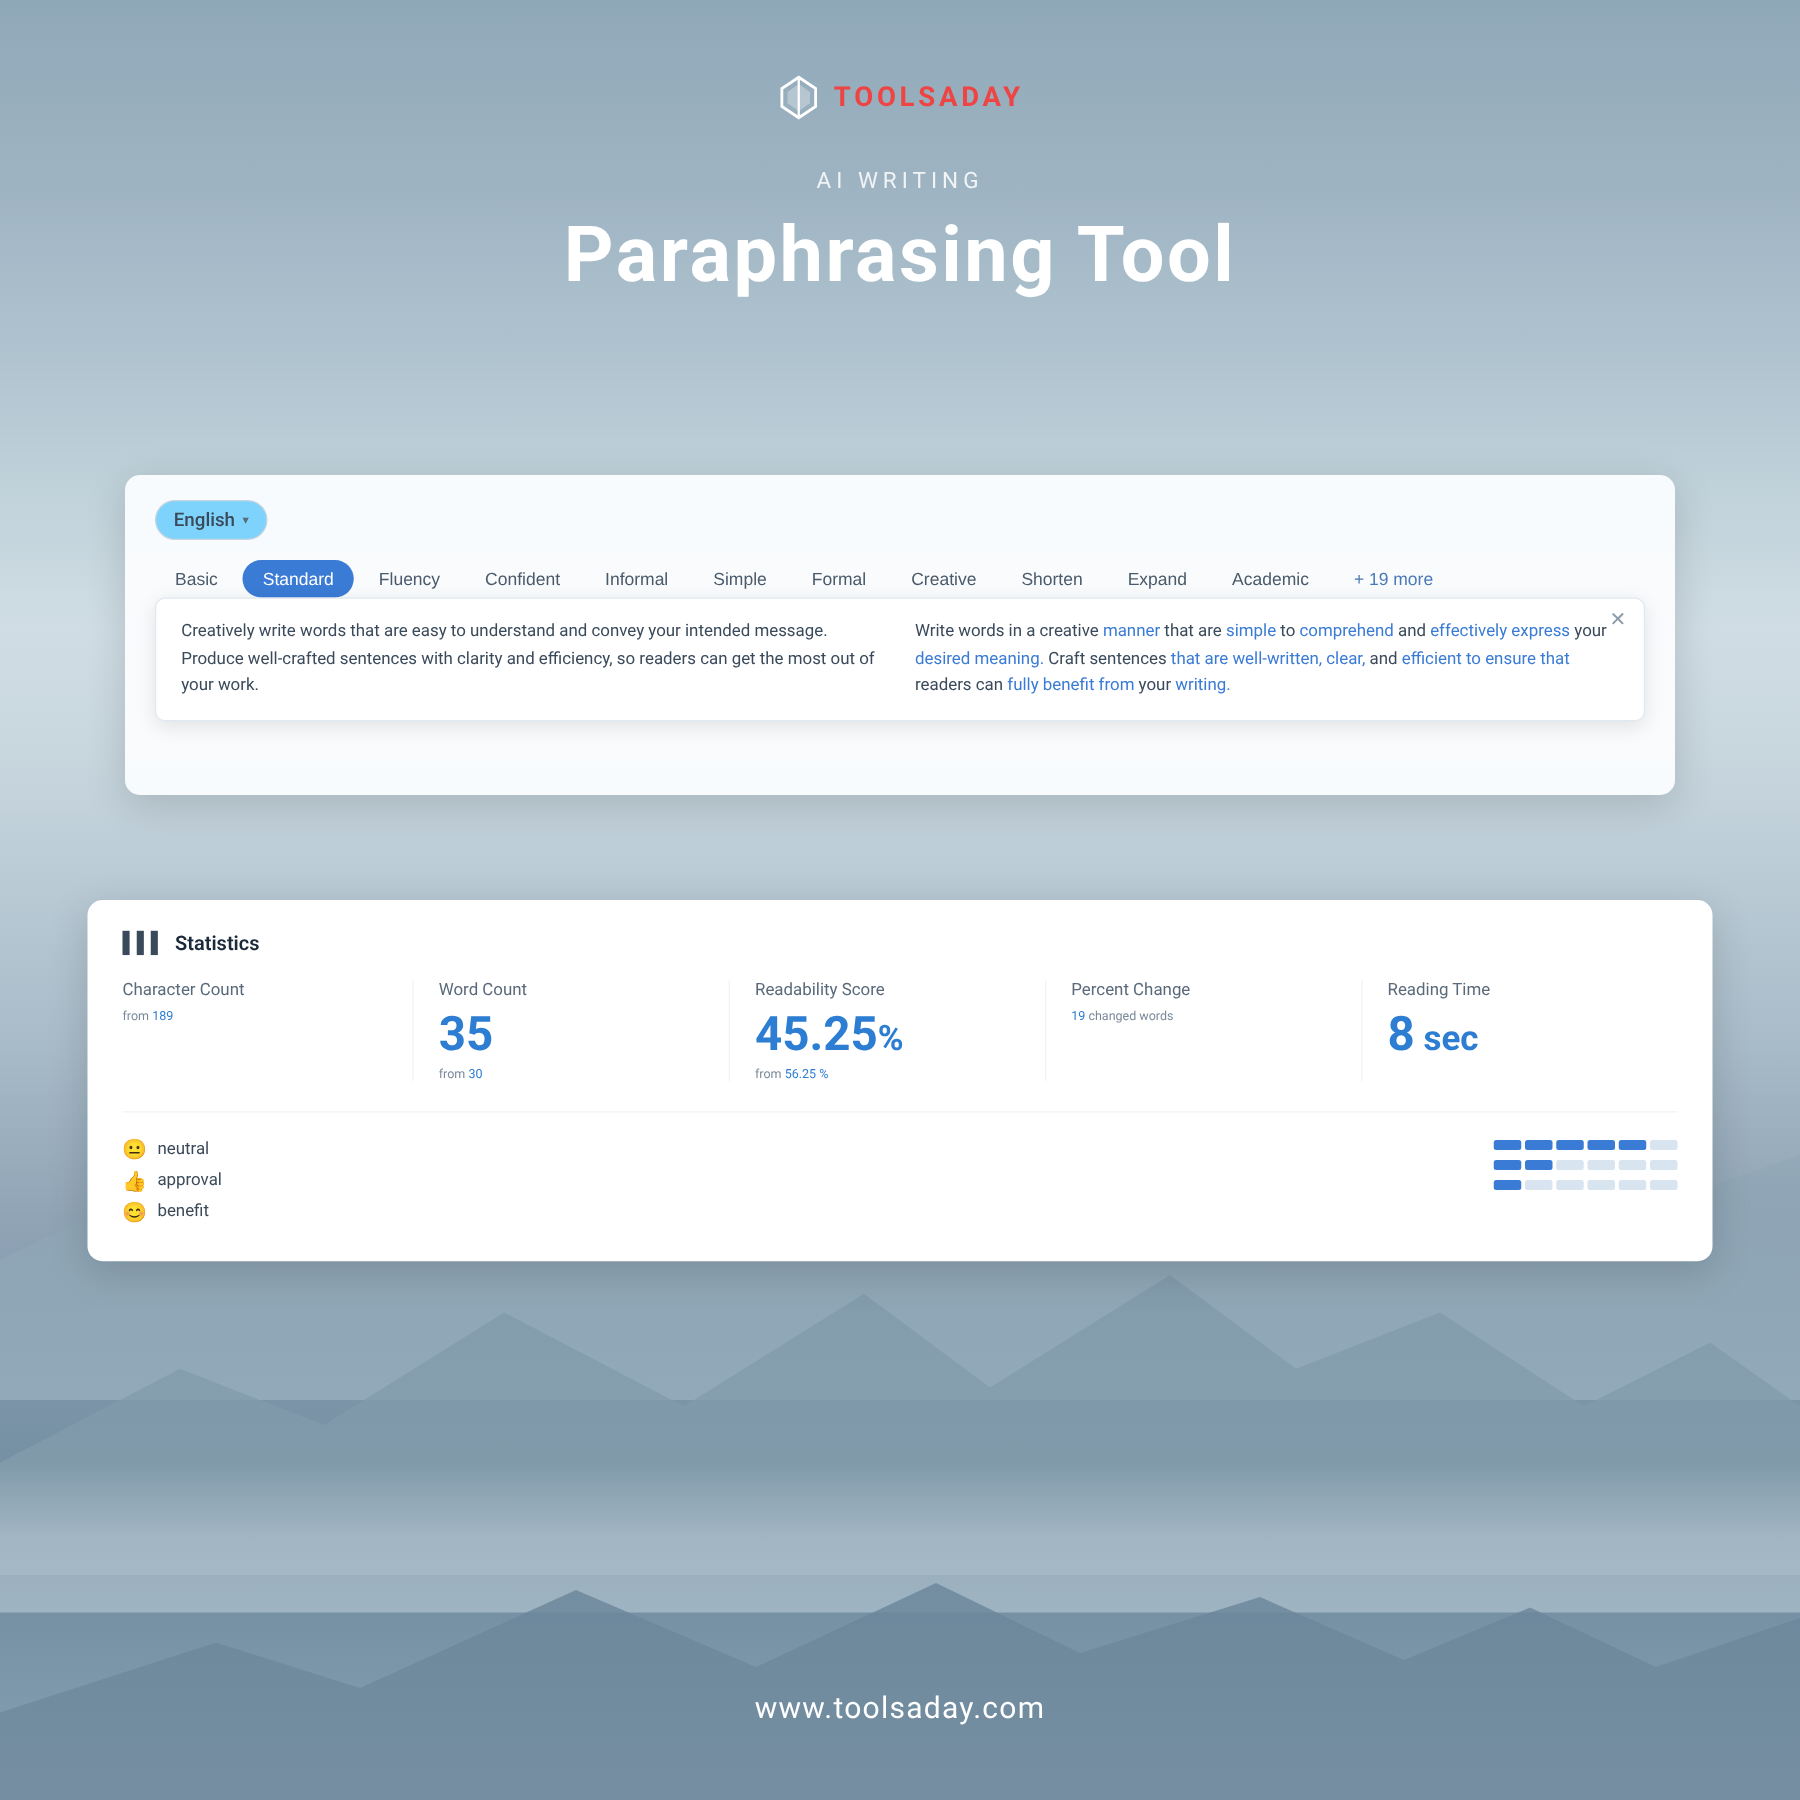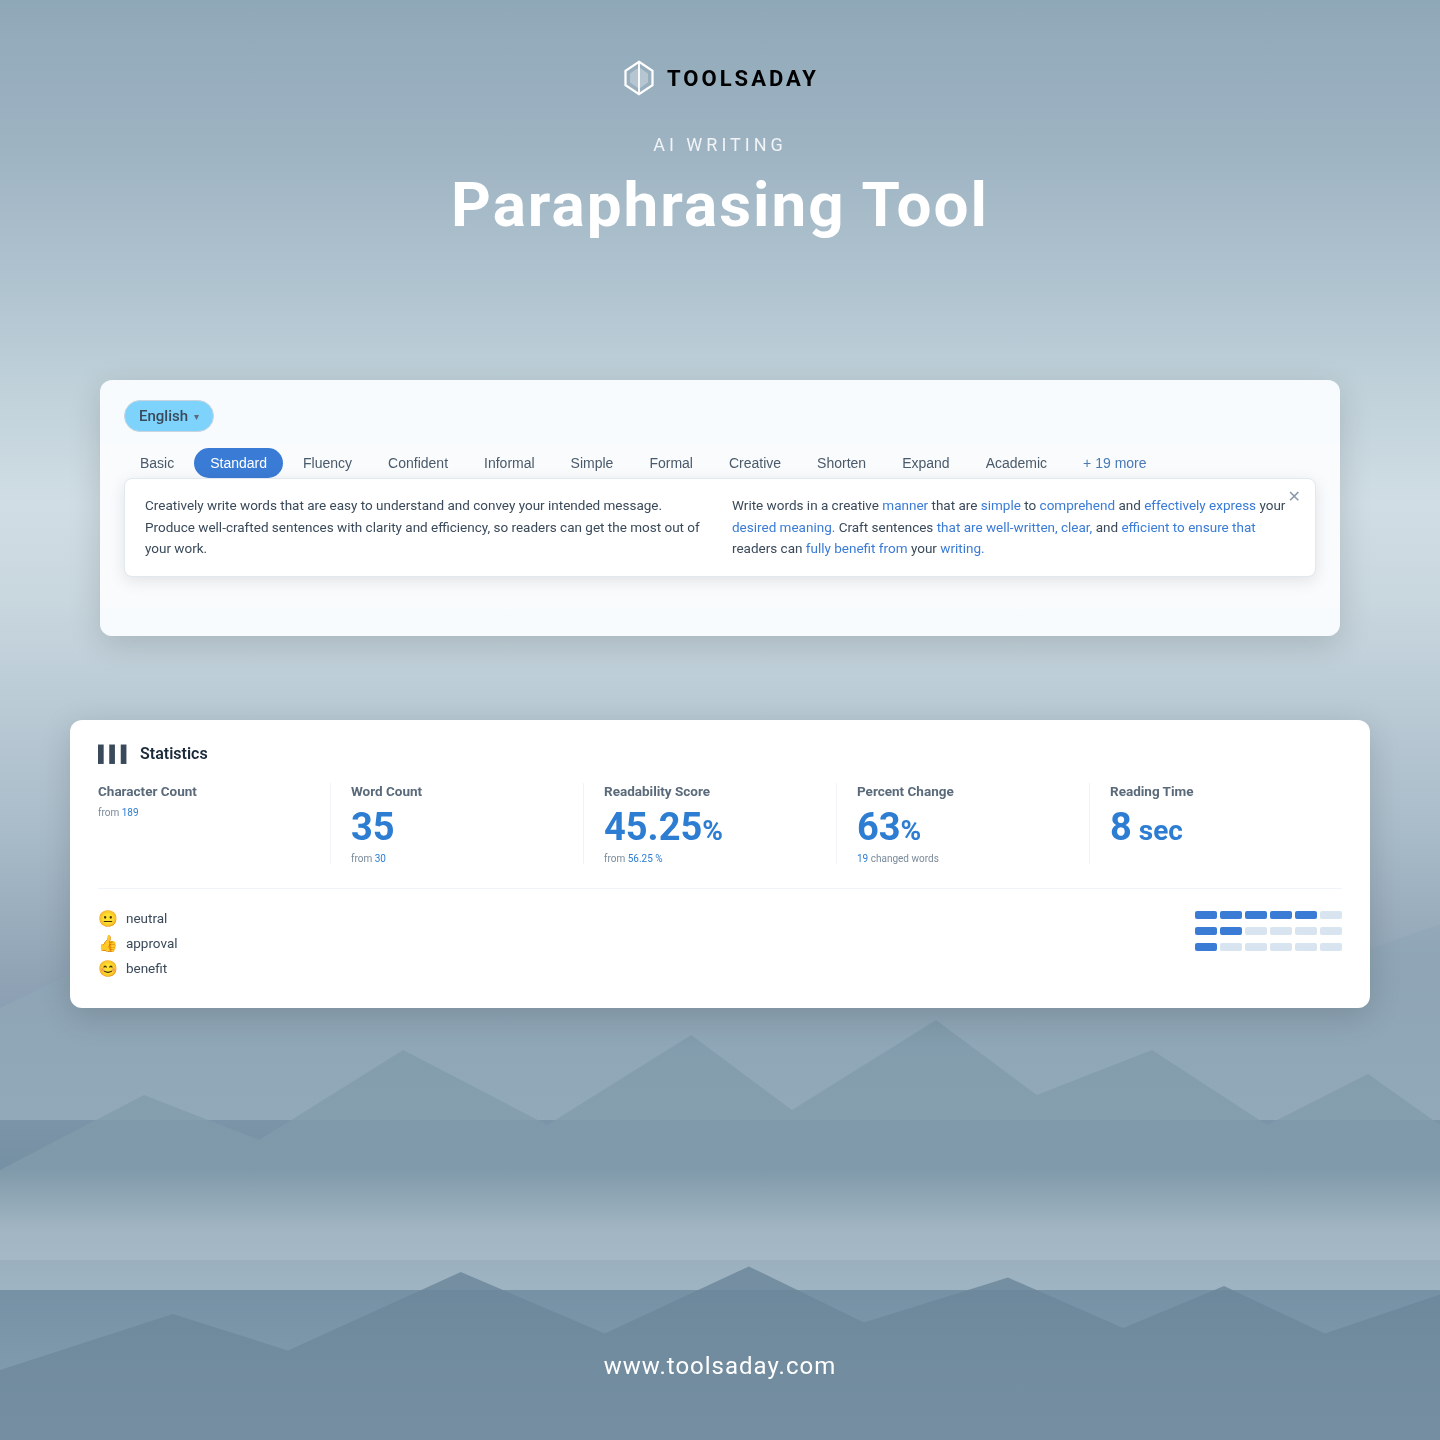--- a/index.html
+++ b/index.html
@@ -85,21 +85,21 @@
       gap: 10px;
       margin-bottom: 30px;
     }
 
     .logo-icon {
       width: 36px;
       height: 36px;
     }
 
     .logo-text {
-      color: #000000;
+      color: #ef4444;
       font-size: 22px;
       font-weight: 700;
       letter-spacing: 3px;
       text-transform: uppercase;
     }
 
     .subtitle {
       color: rgba(255,255,255,0.85);
       font-size: 18px;
       font-weight: 400;
@@ -285,21 +285,21 @@
     }
 
     .stat-item:last-child {
       border-right: none;
       margin-right: 0;
     }
 
     .stat-label {
       font-size: 13.5px;
       color: #5a6a7a;
-      font-weight: 700;
+      font-weight: 400;
       margin-bottom: 8px;
     }
 
     .stat-value {
       font-size: 38px;
       font-weight: 700;
       color: #2d7dd2;
       line-height: 1.1;
       margin-bottom: 4px;
     }
@@ -469,21 +469,20 @@
           <div class="stat-value">35</div>
           <div class="stat-sub">from <span class="highlight">30</span></div>
         </div>
         <div class="stat-item">
           <div class="stat-label">Readability Score</div>
           <div class="stat-value">45.25<span class="unit">%</span></div>
           <div class="stat-sub">from <span class="highlight">56.25 %</span></div>
         </div>
         <div class="stat-item">
           <div class="stat-label">Percent Change</div>
-          <div class="stat-value">63<span class="unit">%</span></div>
           <div class="stat-sub"><span class="highlight">19</span> changed words</div>
         </div>
         <div class="stat-item">
           <div class="stat-label">Reading Time</div>
           <div class="stat-value">8<span class="unit"> sec</span></div>
           <div class="stat-sub"></div>
         </div>
       </div>
 
     <div class="tone-section">

